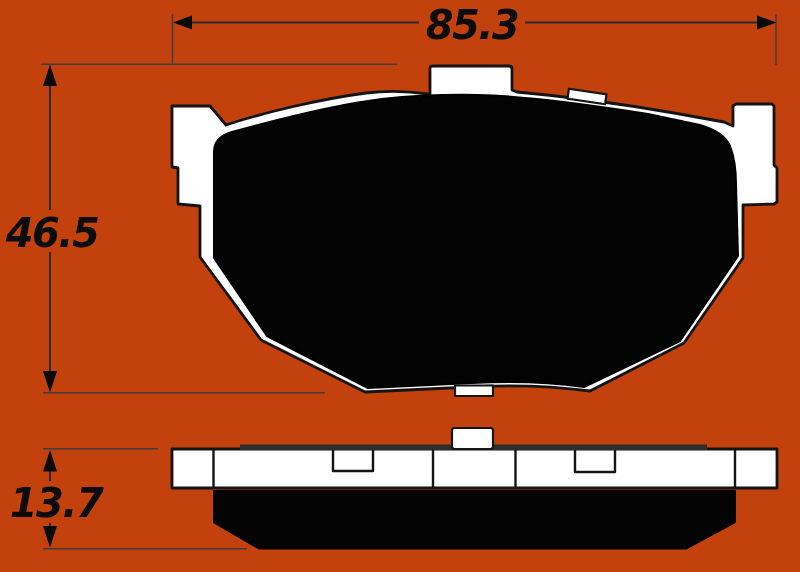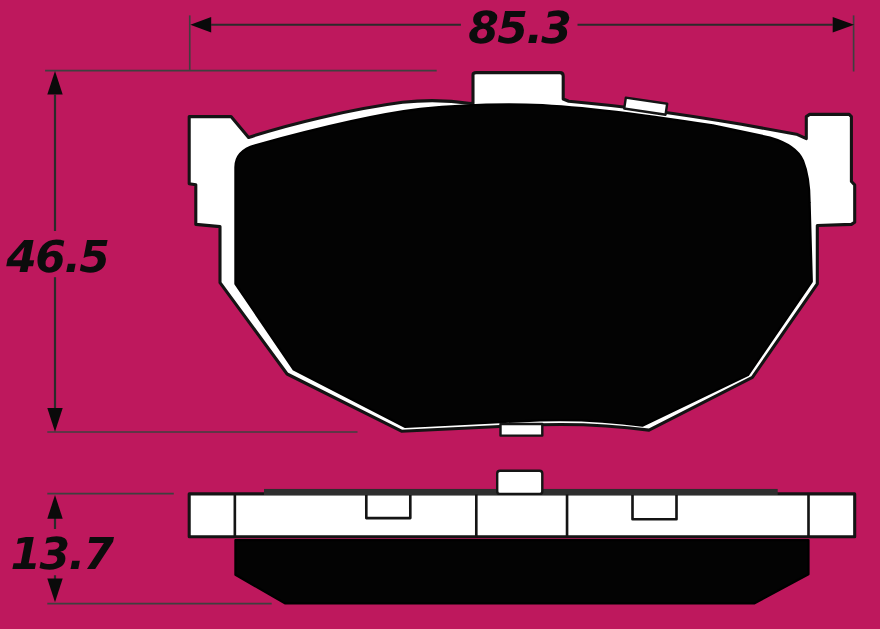--- a/index.html
+++ b/index.html
@@ -1,19 +1,19 @@
 <!DOCTYPE html>
 <html><head>
 <meta charset="utf-8">
 <style>
   html,body{margin:0;padding:0;background:#ffffff;}
   .stage{
     position:relative;
     width:800px;height:572px;
-    background:#be185d;
+    background:#c2410c;
     font-family:"DejaVu Sans",sans-serif;
     overflow:hidden;
   }
   svg{display:block;width:800px;height:572px;}
   
   .plate{fill:#ffffff;stroke:#141414;stroke-width:2.8;stroke-linejoin:round;stroke-linecap:round;}
   .fric{fill:#030303;stroke:#000000;stroke-width:2;stroke-linejoin:round;}
   .detail{fill:#ffffff;stroke:#151515;stroke-width:2.2;stroke-linejoin:round;}
   .divider{stroke:#141414;stroke-width:2.4;fill:none;}
   .notch{fill:none;stroke:#141414;stroke-width:2.4;stroke-linejoin:round;}

